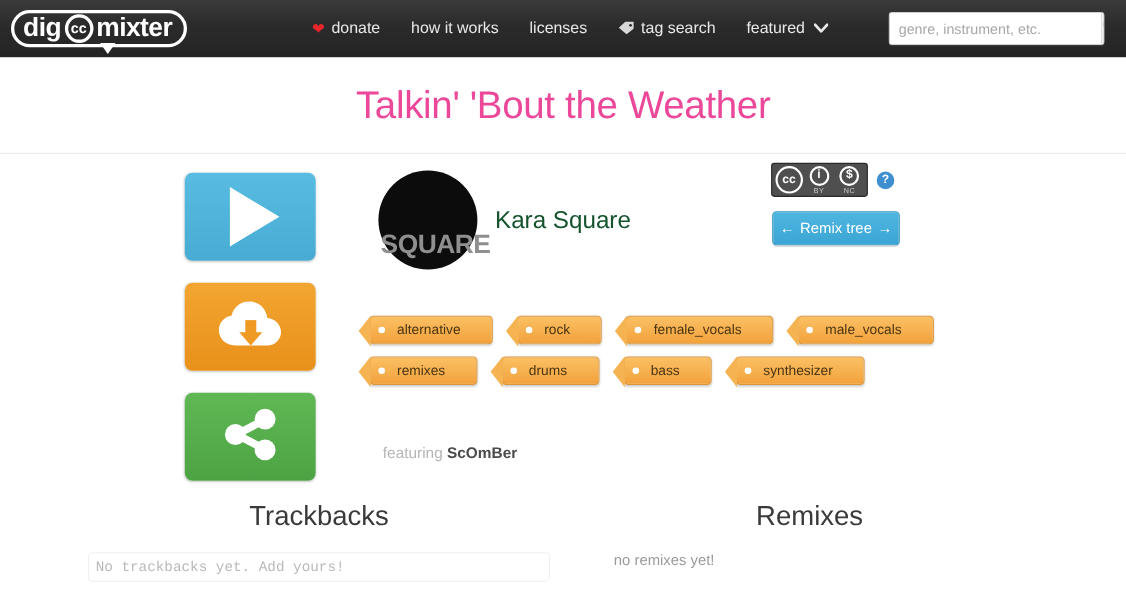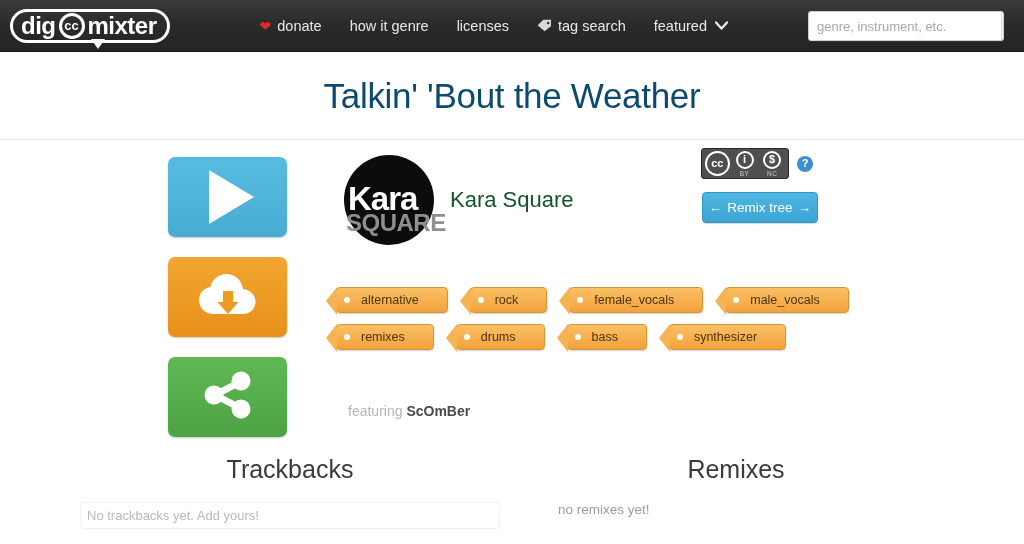--- a/index.html
+++ b/index.html
@@ -12,21 +12,21 @@
     font-family: "Liberation Sans", sans-serif;
     -webkit-font-smoothing: antialiased;
   }
 
   
   .header {
     position: relative;
     width: 1024px; height: 52px;
     background: linear-gradient(to bottom, #3a3a3a 0%, #2b2b2b 45%, #242424 100%);
     border-bottom: 1px solid #111;
-    display: flex; align-items: center;
+    display: flex; align-items: center; gap: 24px;
   }
 
   .logo {
     margin-left: 10px;
     display: flex; align-items: center;
     height: 34px;
     cursor: pointer;
     position: relative;
   }
   .logo-wrap {
@@ -113,21 +113,21 @@
   }
 
   
   .title-band {
     height: 88px;
     border-bottom: 1px solid #ececec;
     display: flex; align-items: center; justify-content: center;
   }
   .page-title {
     font-size: 35px;
-    color: #0c4a6e;
+    color: #ec4899;
     font-weight: normal;
     letter-spacing: -0.3px;
     margin: 0;
   }
 
   
   .content {
     position: relative;
     width: 1024px;
     height: 404px;
@@ -314,21 +314,21 @@
     margin: 0 0 18px 0;
   }
   .trackback-input {
     width: 420px; height: 27px;
     border: 1px solid #f0f0f0;
     border-radius: 4px;
     background: #ffffff;
     padding: 0 6px;
     font-size: 13px;
     color: #555;
-    font-family: Liberation Sans, sans-serif;
+    font-family: Liberation Mono, monospace;
     outline: none;
   }
   .trackback-input::placeholder { color: #b9b9b9; }
   .no-remixes {
     font-size: 13.5px;
     color: #9b9b9b;
     padding-left: 18px;
   }
 </style>
 </head>
@@ -343,21 +343,21 @@
       <span class="logo-mix">mixter</span>
     </div>
   </div>
 
   <nav class="nav">
     <a class="nav-item">
       <span class="heart-icon">❤</span>
       <span>donate</span>
     </a>
     <a class="nav-item">
-      <span>how it genre</span>
+      <span>how it works</span>
     </a>
     <a class="nav-item">
       <span>licenses</span>
     </a>
     <a class="nav-item">
       <span class="tag-icon">
         <svg width="15" height="13" viewBox="0 0 15 13">
             <path d="M0.6 6.2 L6.4 0.8 L14 0.8 L14 7.2 L7.6 12.2 Z" fill="#d8d8d8"></path>
             <circle cx="11.2" cy="4.0" r="1.25" fill="#2b2b2b"></circle>
           </svg>
@@ -414,21 +414,20 @@
           <circle cx="13" cy="25" r="9.5" fill="#ffffff"></circle>
           <circle cx="40" cy="11" r="9.5" fill="#ffffff"></circle>
           <circle cx="40" cy="39" r="9.5" fill="#ffffff"></circle>
         </svg>
       </span>
     </div>
   </div>
 
   <div class="artist-row">
     <div class="avatar">
-      <span class="avatar-kara">Kara</span>
       <span class="avatar-square">SQUARE</span>
     </div>
     <span class="artist-name">Kara Square</span>
   </div>
 
   <div class="featuring">
     <span>featuring</span>
     <b>ScOmBer</b>
   </div>
 

